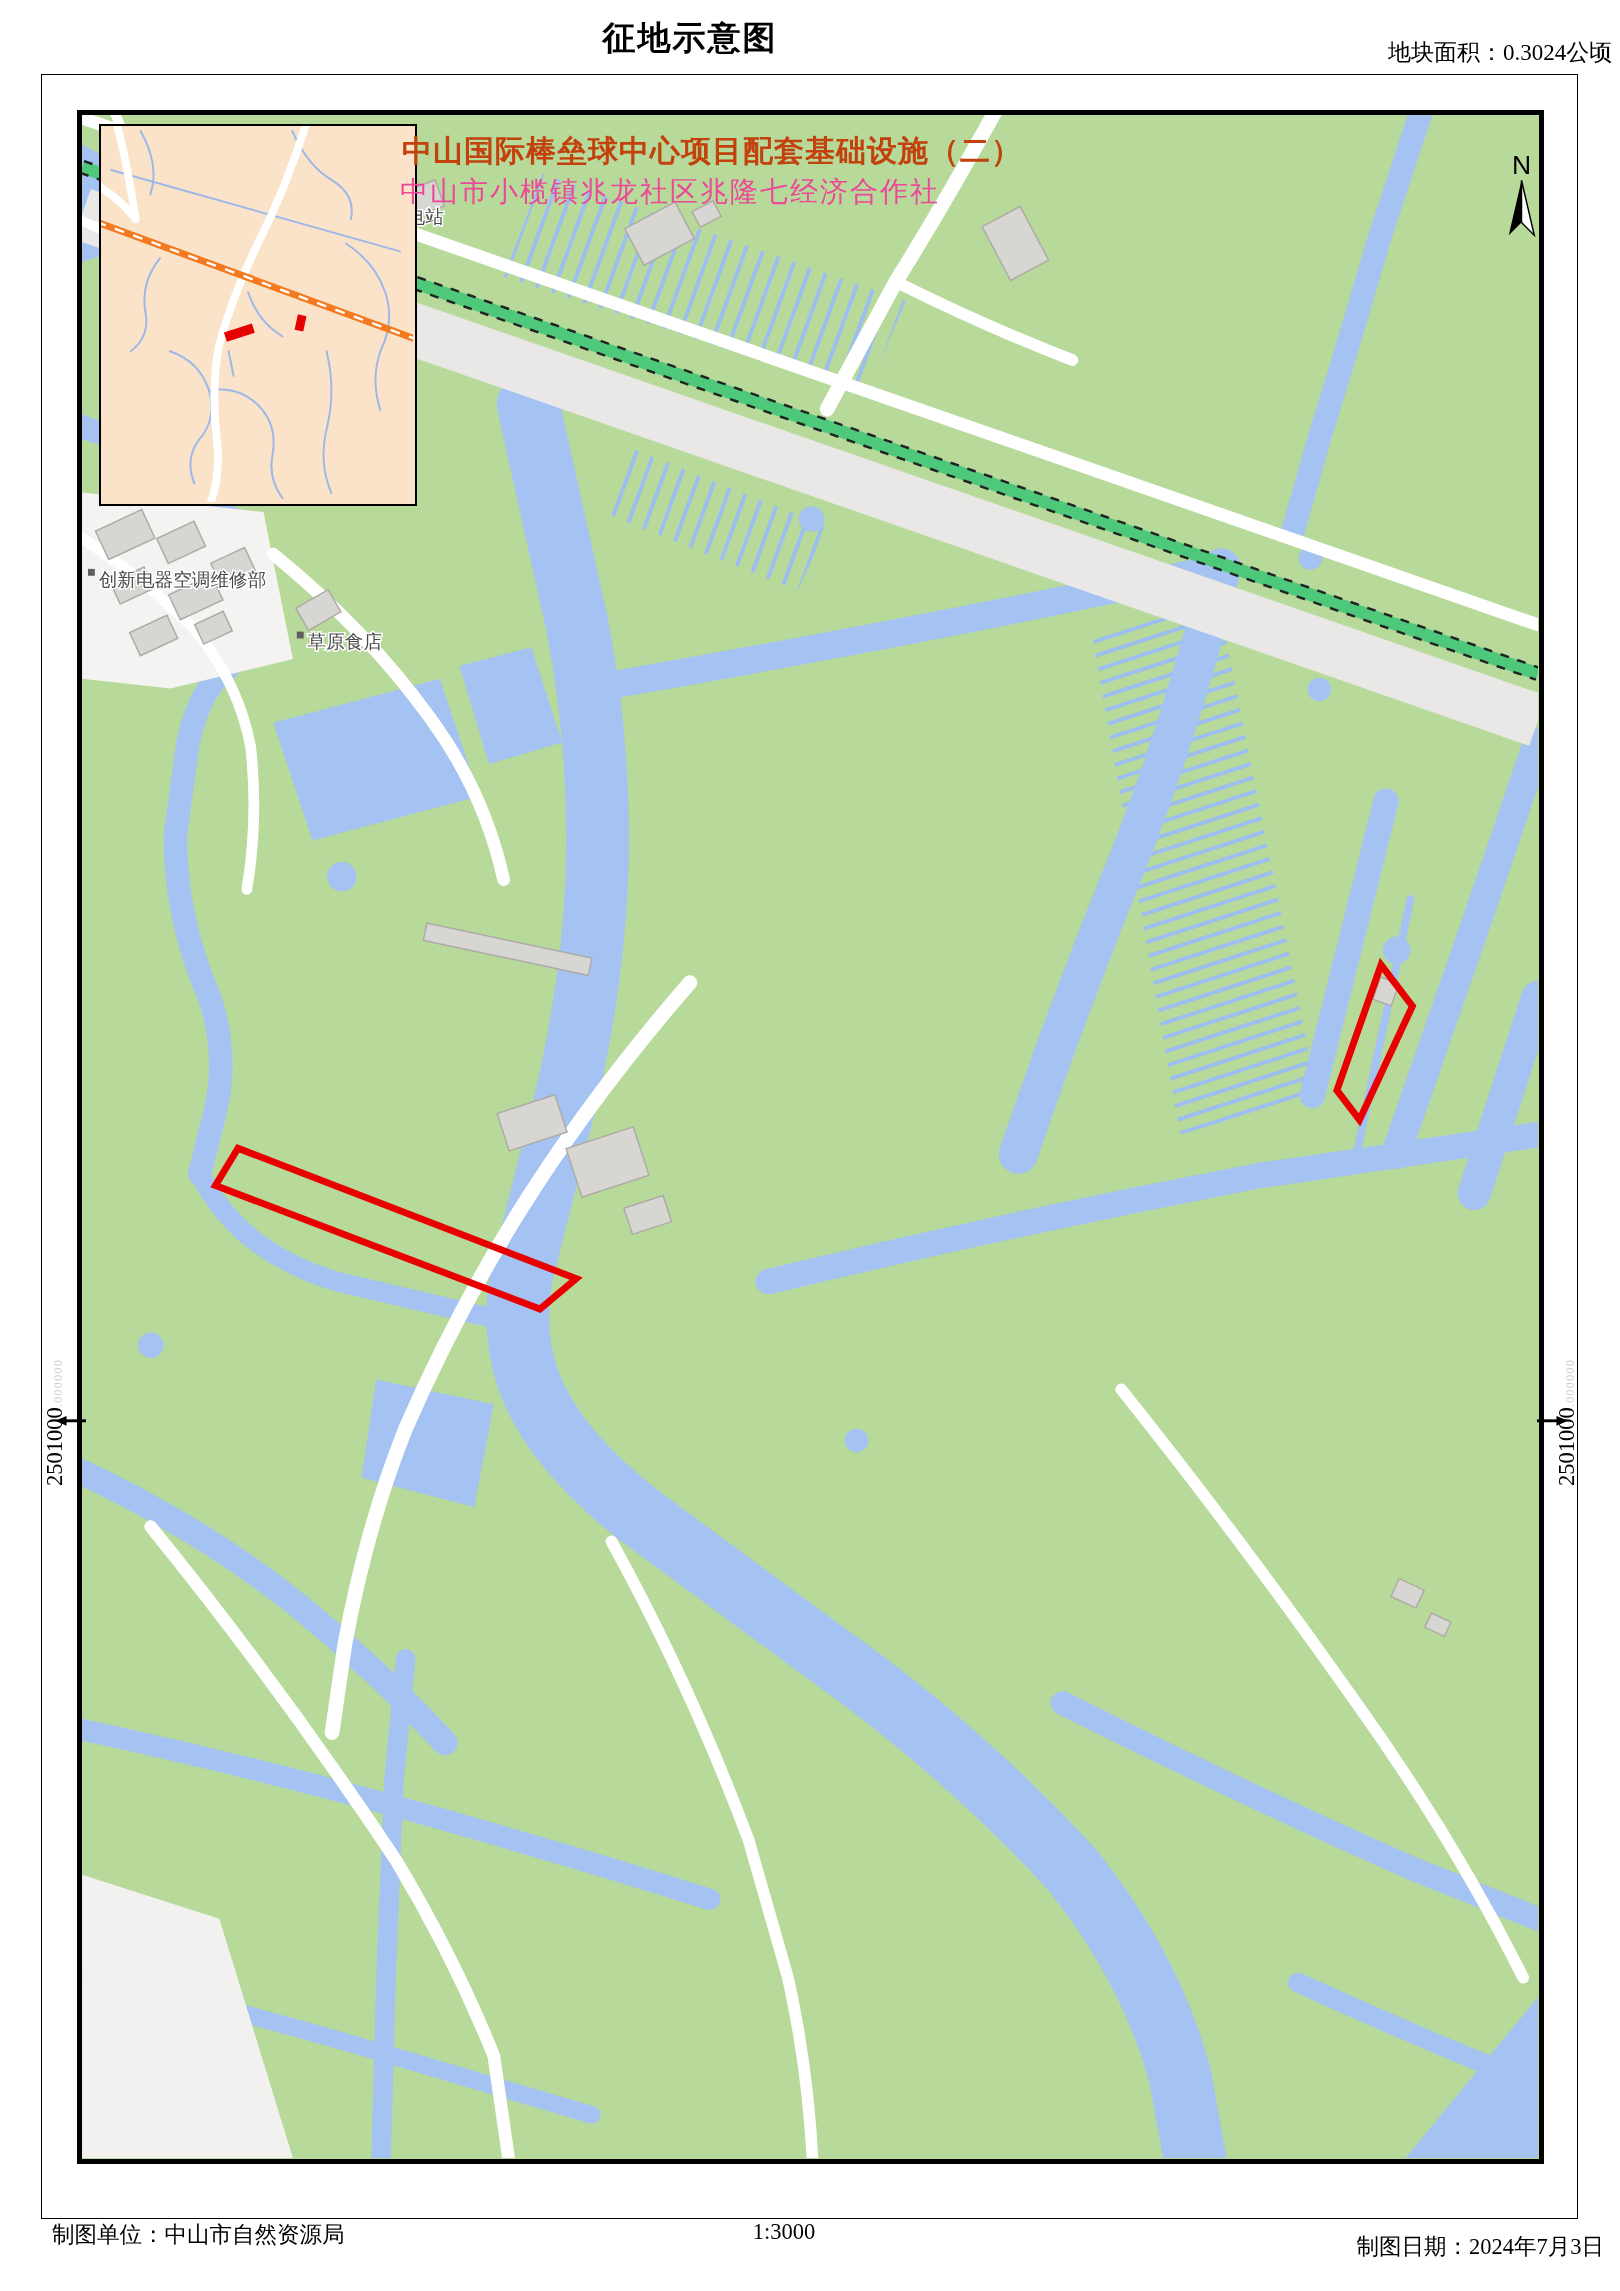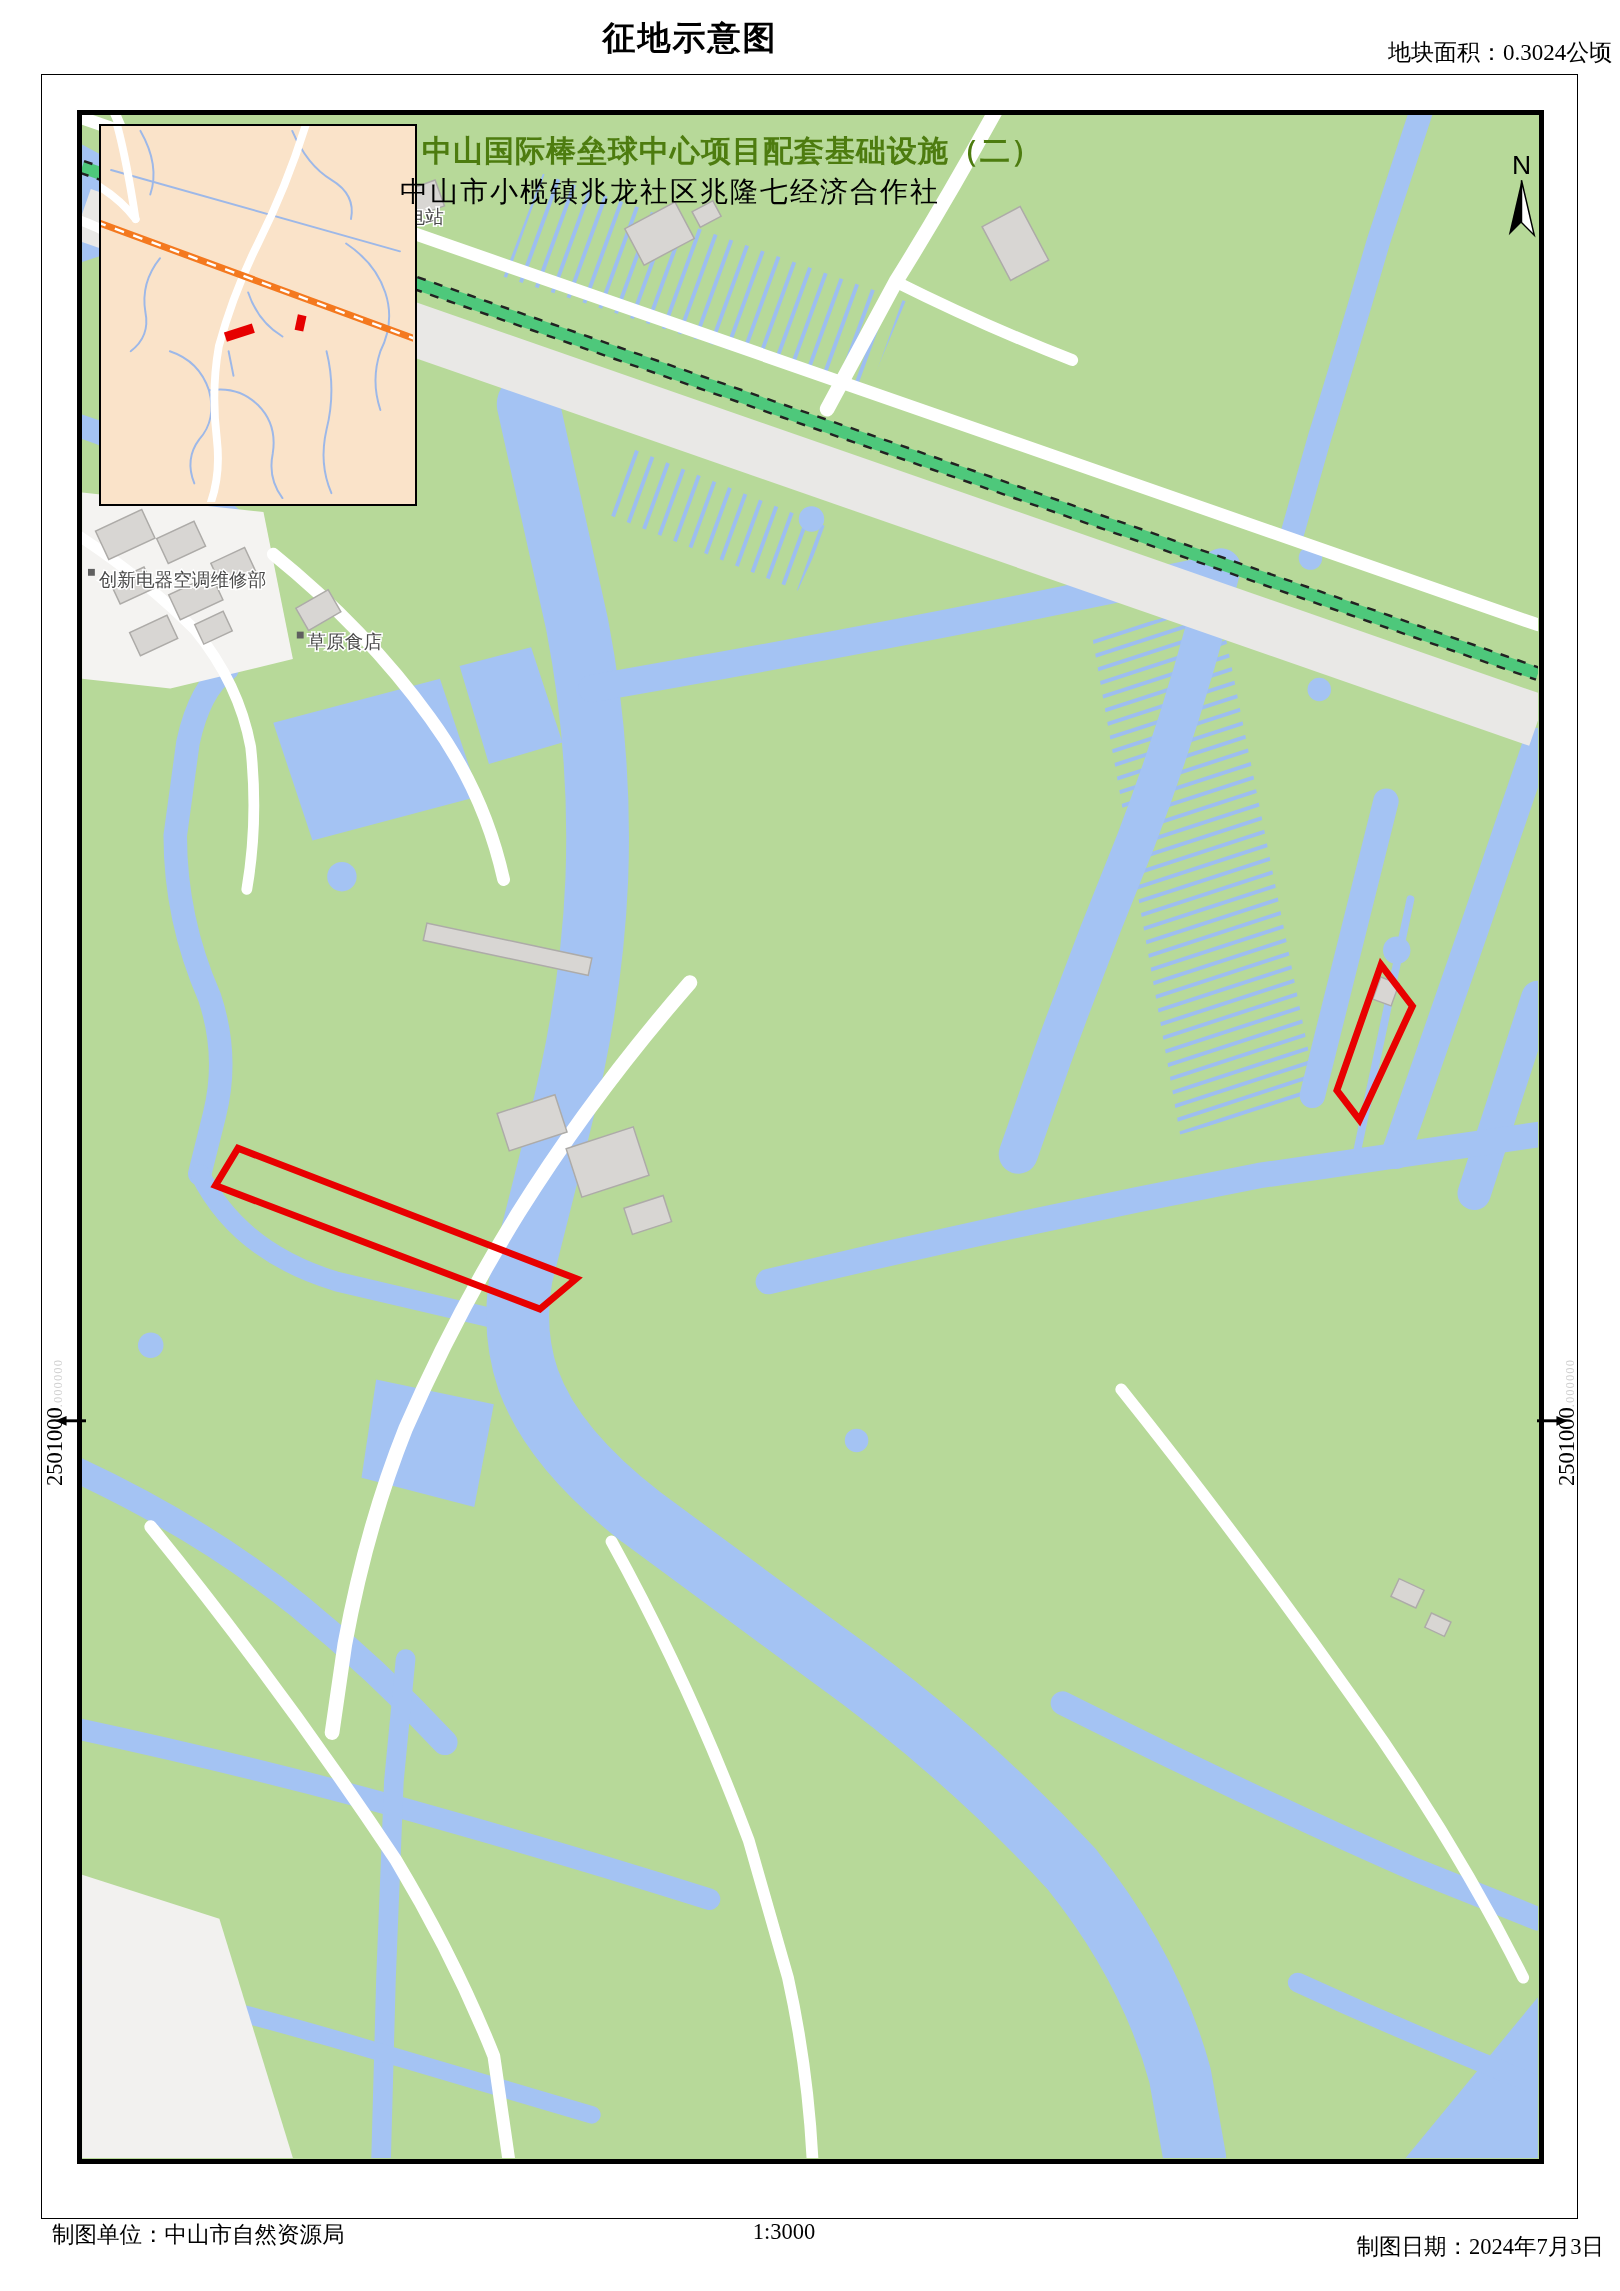--- a/index.html
+++ b/index.html
@@ -21,25 +21,25 @@
   .map-frame{
     left:77px;top:110px;width:1467px;height:2054px;
     border:5.9px solid #000;box-sizing:border-box;background:#b7d999;
   }
   .map-frame svg{display:block;}
   .inset{
     left:99px;top:124px;width:318px;height:382px;
     border:2.9px solid #000;box-sizing:border-box;background:#fae3c9;overflow:hidden;
   }
   .proj-title{
-    left:402px;top:131px;font-size:30px;font-weight:bold;color:#4d7c0f;
-    white-space:nowrap;letter-spacing:1px;margin-left:20px;
+    left:402px;top:131px;font-size:30px;font-weight:bold;color:#c2410c;
+    white-space:nowrap;letter-spacing:1px;
   }
   .proj-subtitle{
-    left:400px;top:173px;font-size:28px;color:#000000;white-space:nowrap;letter-spacing:2px;
+    left:400px;top:173px;font-size:28px;color:#ec4899;white-space:nowrap;letter-spacing:2px;
   }
   .north{left:1490px;top:145px;width:63px;height:98px;}
   .coord{
     width:216px;height:29px;line-height:29px;text-align:center;white-space:nowrap;
     transform:rotate(-90deg);font-size:22.5px;
   }
   .coord .dec{font-size:12.7px;color:#cfcfcf;letter-spacing:1px;}
   .coord-left{left:-54px;top:1408px;}   
   .coord-right{left:1458px;top:1408px;} 
   .tick{pointer-events:none;}

